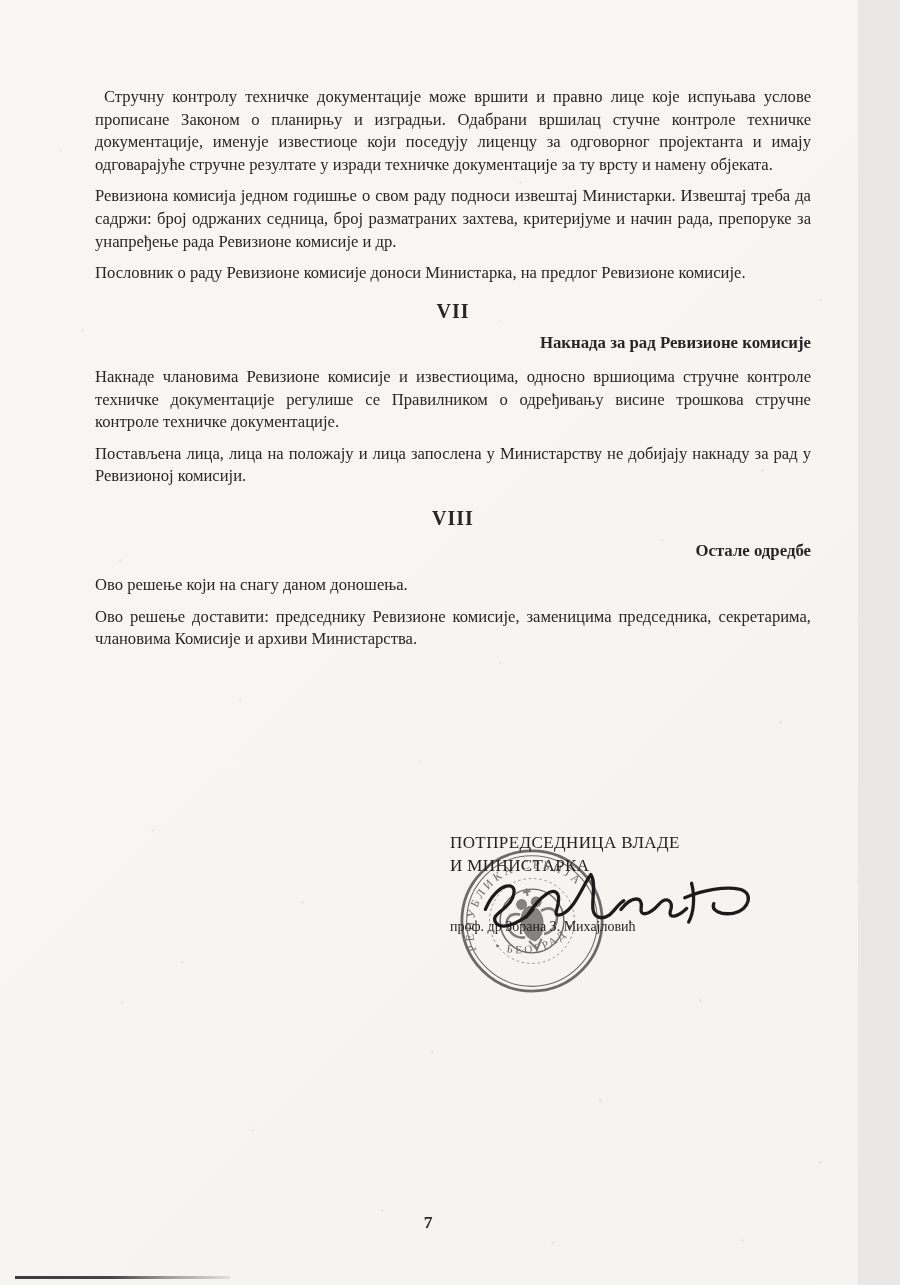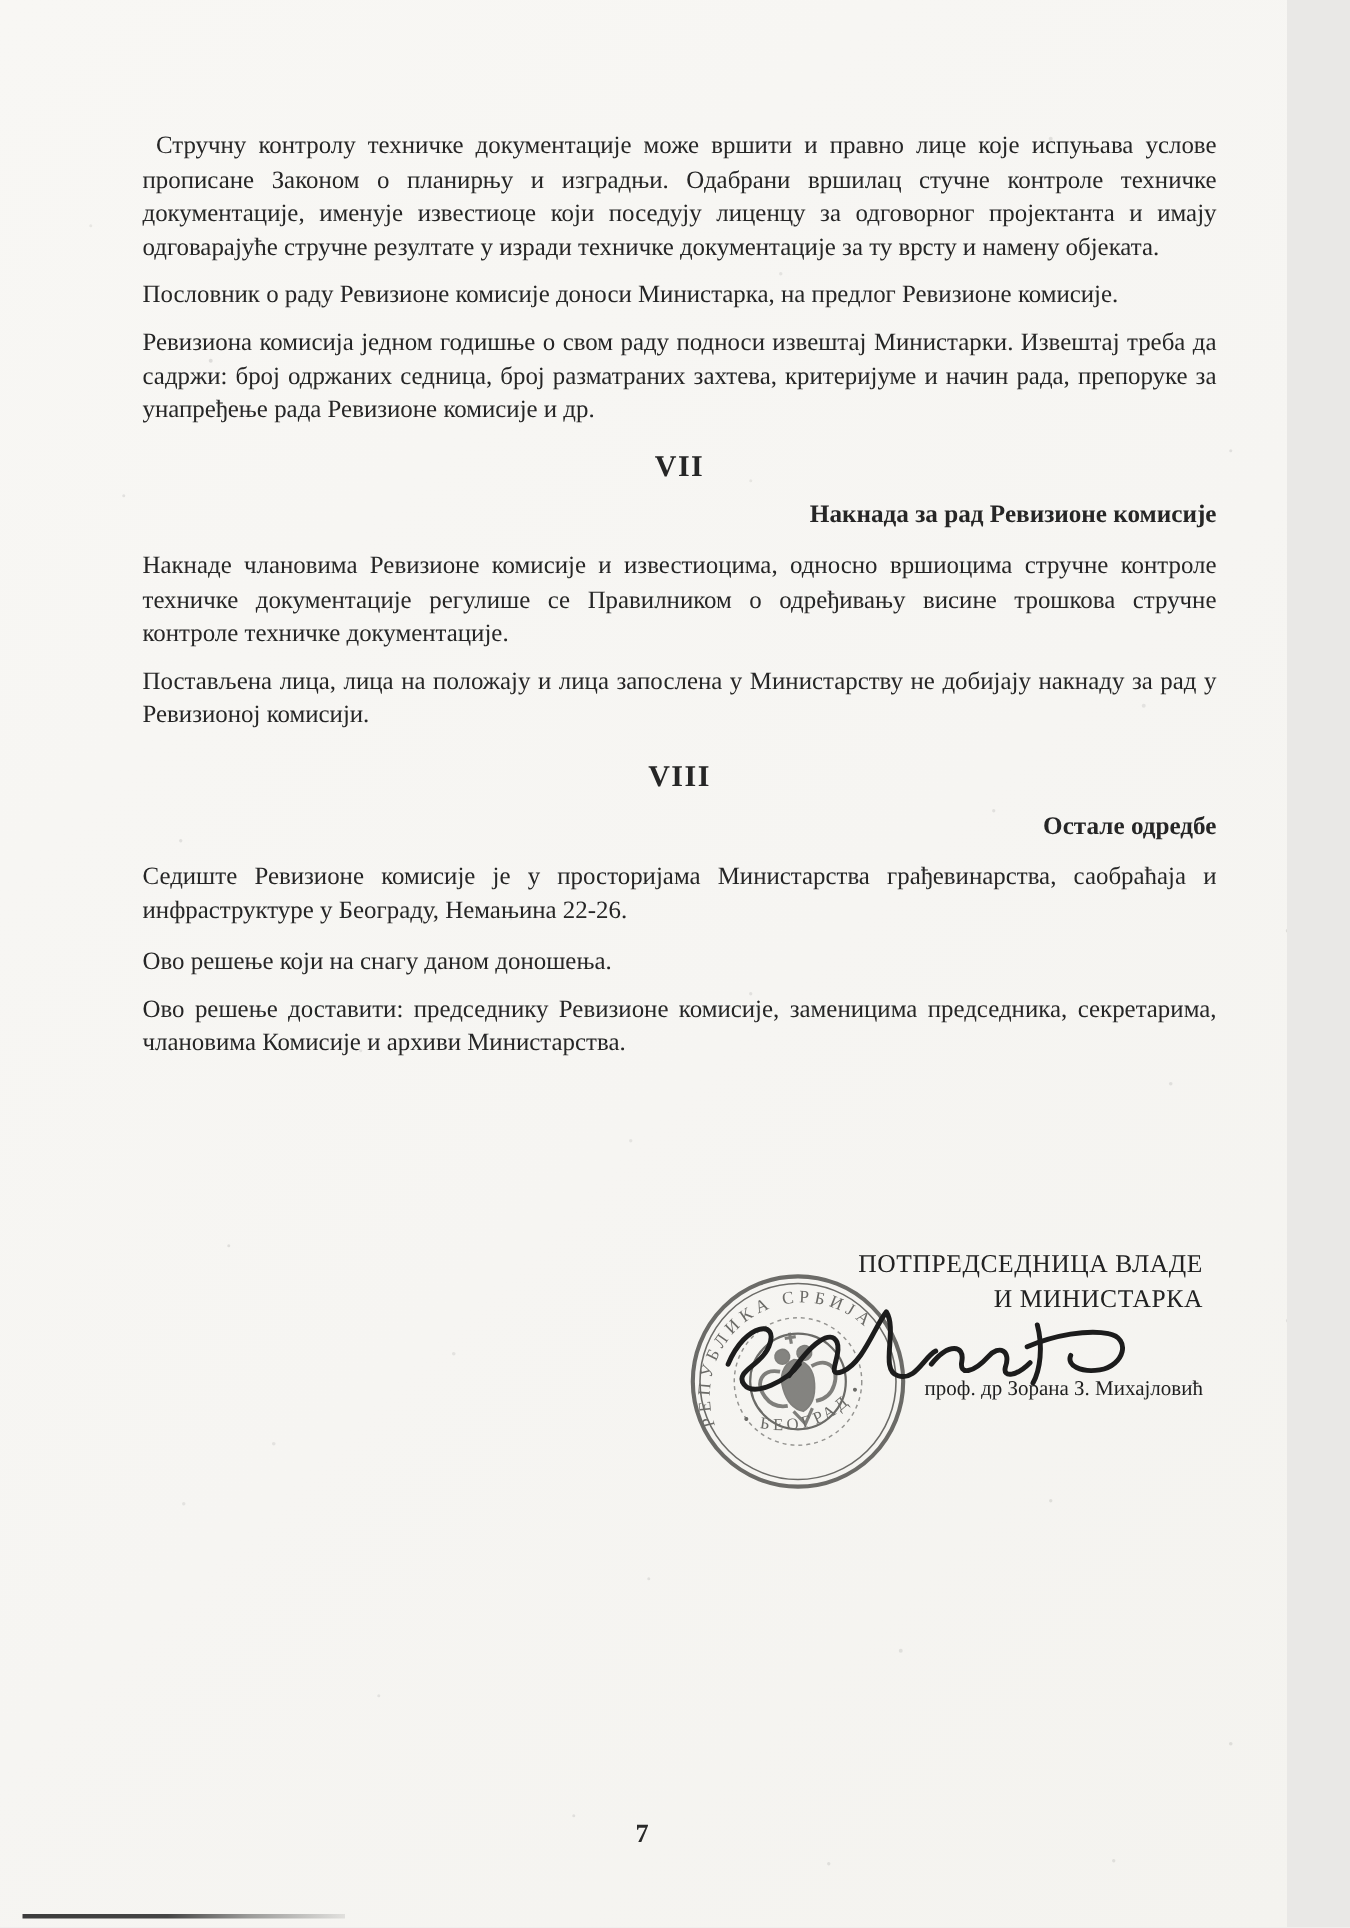--- a/index.html
+++ b/index.html
@@ -42,21 +42,21 @@
     font-weight: bold;
     font-size: 16.8px;
     margin: 0 0 11px 0;
   }
   
   .sig-block {
     position: absolute;
     left: 450px;
     top: 833px;
     width: 352px;
-    text-align: right;
+    text-align: left;
     z-index: 3;
   }
   .sig-role { font-size: 17px; letter-spacing: 0.4px; color: #222; }
   .sig-role2 { margin-top: 3px; }
   .sig-name { margin-top: 43px; font-size: 14px; color: #1f1f1f; }
   .sig-scribble {
     position: absolute;
     left: 18px;
     top: 30px;
     width: 300px;
@@ -134,33 +134,32 @@
 </head>
 <body>
 
 <div class="page">
 
   <div class="scan-noise"></div>
 
   <div class="text-col">
 
     <p class="p-indent">Стручну контролу техничке документације може вршити и правно лице које испуњава услове прописане Законом о планирњу и изградњи. Одабрани вршилац стучне контроле техничке документације, именује известиоце који поседују лиценцу за одговорног пројектанта и имају одговарајуће стручне резултате у изради техничке документације за ту врсту и намену објеката.</p>
+    <p>Ревизиона комисија једном годишње о свом раду подноси извештај Министарки. Извештај треба да садржи: број одржаних седница, број разматраних захтева, критеријуме и начин рада, препоруке за унапређење рада Ревизионе комисије и др.</p>
     <p>Пословник о раду Ревизионе комисије доноси Министарка, на предлог Ревизионе комисије.</p>
-    <p>Ревизиона комисија једном годишње о свом раду подноси извештај Министарки. Извештај треба да садржи: број одржаних седница, број разматраних захтева, критеријуме и начин рада, препоруке за унапређење рада Ревизионе комисије и др.</p>
 
     <div class="h-num">VII</div>
     <div class="h-title">Накнада за рад Ревизионе комисије</div>
 
     <p>Накнаде члановима Ревизионе комисије и известиоцима, односно вршиоцима стручне контроле техничке документације регулише се Правилником о одређивању висине трошкова стручне контроле техничке документације.</p>
     <p>Постављена лица, лица на положају и лица запослена у Министарству не добијају накнаду за рад у Ревизионој комисији.</p>
 
     <div class="h-num gap-top">VIII</div>
     <div class="h-title">Остале одредбе</div>
 
-    <p>Седиште Ревизионе комисије је у просторијама Министарства грађевинарства, саобраћаја и инфраструктуре у Београду, Немањина 22-26.</p>
     <p class="gap-top" style="margin-top:12px !important;">Ово решење који на снагу даном доношења.</p>
     <p style="margin-top:0;">Ово решење доставити: председнику Ревизионе комисије, заменицима председника, секретарима, члановима Комисије и архиви Министарства.</p>
   </div>
 
   <svg class="stamp-svg" viewBox="0 0 160 160">
     <g stroke="#4f4f4c" fill="none">
       <circle cx="80" cy="80" r="66" stroke-width="2.6"></circle>
       <circle cx="80" cy="80" r="61.5" stroke-width="1"></circle>
       <circle cx="80" cy="80" r="30" stroke-width="1.4"></circle>
       <circle cx="80" cy="80" r="40" stroke-width="0.9" stroke-dasharray="2.5 2.5" opacity="0.7"></circle>

